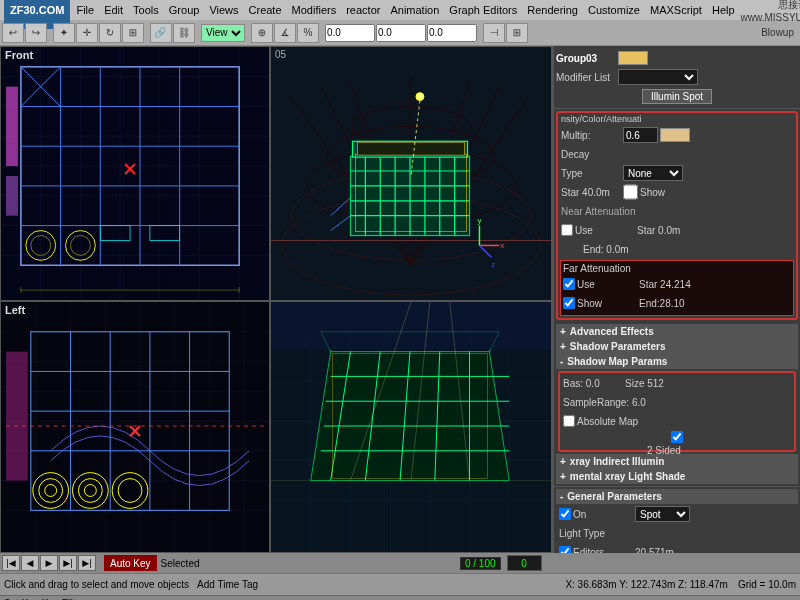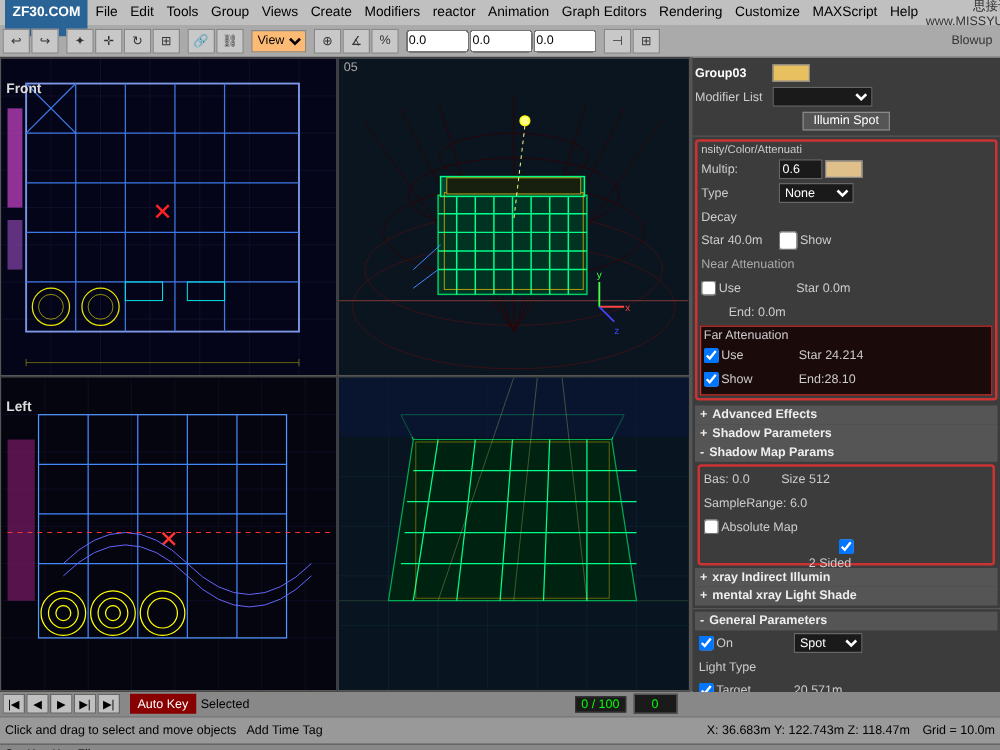--- a/index.html
+++ b/index.html
@@ -35,21 +35,21 @@
       width: 552px; height: 507px; background: #1a1a1a; display: grid;
       grid-template-columns: 270px 282px;
       grid-template-rows: 255px 252px;
     }
 
     .viewport {
       border: 1px solid #555; position: relative; overflow: hidden;
       background: #0a0a20;
     }
     .viewport-label {
-      position: absolute; top: 18px; left: 4px; color: #ddd; font-size: 11px;
+      position: absolute; top: 2px; left: 4px; color: #ddd; font-size: 11px;
       z-index: 10; font-weight: bold;
     }
     .viewport-label2 {
       position: absolute; top: 2px; left: 4px; color: #aaa; font-size: 10px;
       z-index: 10;
     }
 
     
     #vp-front {
       background: #05051a;
@@ -168,21 +168,21 @@
   <div class="toolbar-btn">↪</div>
   <div class="toolbar-sep"></div>
   <div class="toolbar-btn">✦</div>
   <div class="toolbar-btn">✛</div>
   <div class="toolbar-btn">↻</div>
   <div class="toolbar-btn">⊞</div>
   <div class="toolbar-sep"></div>
   <div class="toolbar-btn">🔗</div>
   <div class="toolbar-btn">⛓</div>
   <div class="toolbar-sep"></div>
-  <select style="height:18px;font-size:10px;background:#fdba74;border:1px solid #888;">
+  <select style="height:18px;font-size:10px;background:#86efac;border:1px solid #888;">
     <option>View</option>
   </select>
   <div class="toolbar-sep"></div>
   <div class="toolbar-btn">⊕</div>
   <div class="toolbar-btn">∡</div>
   <div class="toolbar-btn">%</div>
   <div class="toolbar-sep"></div>
   <input style="width: 50px; height: 18px; font-size: 10px;" type="text" value="0.0">
   <input style="width: 50px; height: 18px; font-size: 10px;" type="text" value="0.0">
   <input style="width: 50px; height: 18px; font-size: 10px;" type="text" value="0.0">
@@ -459,27 +459,27 @@
     </div>
 
     <div class="highlight-box">
       <div style="font-size:9px;color:#ccc;padding:1px 3px;">nsity/Color/Attenuati</div>
       <div class="panel-row" style="padding:0 3px;">
         <span class="panel-label">Multip:</span>
         <input class="panel-input" type="text" style="width: 35px;" value="0.6">
         <div class="color-swatch" style="background:#e0c08a;"></div>
       </div>
       <div class="panel-row" style="padding:0 3px;">
+        <span class="panel-label">Decay</span>
+      </div>
+      <div class="panel-row" style="padding:0 3px;">
         <span class="panel-label">Type</span>
         <select class="panel-select" style="width:60px;">
           <option>None</option>
         </select>
-      </div>
-      <div class="panel-row" style="padding:0 3px;">
-        <span class="panel-label">Decay</span>
       </div>
       <div class="panel-row" style="padding:0 3px;">
         <span class="panel-label">Star 40.0m</span>
         <input class="panel-input" style="width: 15px;" type="checkbox">
         <span class="panel-label">Show</span>
       </div>
 
       <div class="panel-row" style="padding:0 3px;">
         <span style="font-size:10px;color:#aaa;">Near Attenuation</span>
       </div>
@@ -559,21 +559,21 @@
         <span class="panel-label">On</span>
         <select class="panel-select" style="width:55px;">
           <option>Spot</option>
         </select>
       </div>
       <div class="panel-row" style="padding:0 3px;">
         <span class="panel-label">Light Type</span>
       </div>
       <div class="panel-row" style="padding:0 3px;">
         <input type="checkbox" class="cb" checked="" style="">
-        <span class="panel-label">Target</span>
+        <span class="panel-label">Editors</span>
         <span class="panel-label">20.571m</span>
       </div>
     </div>
 
   </div>
 </div>
 
 <div id="anim-bar">
   <div class="anim-btn">|◀</div>
   <div class="anim-btn">◀</div>

